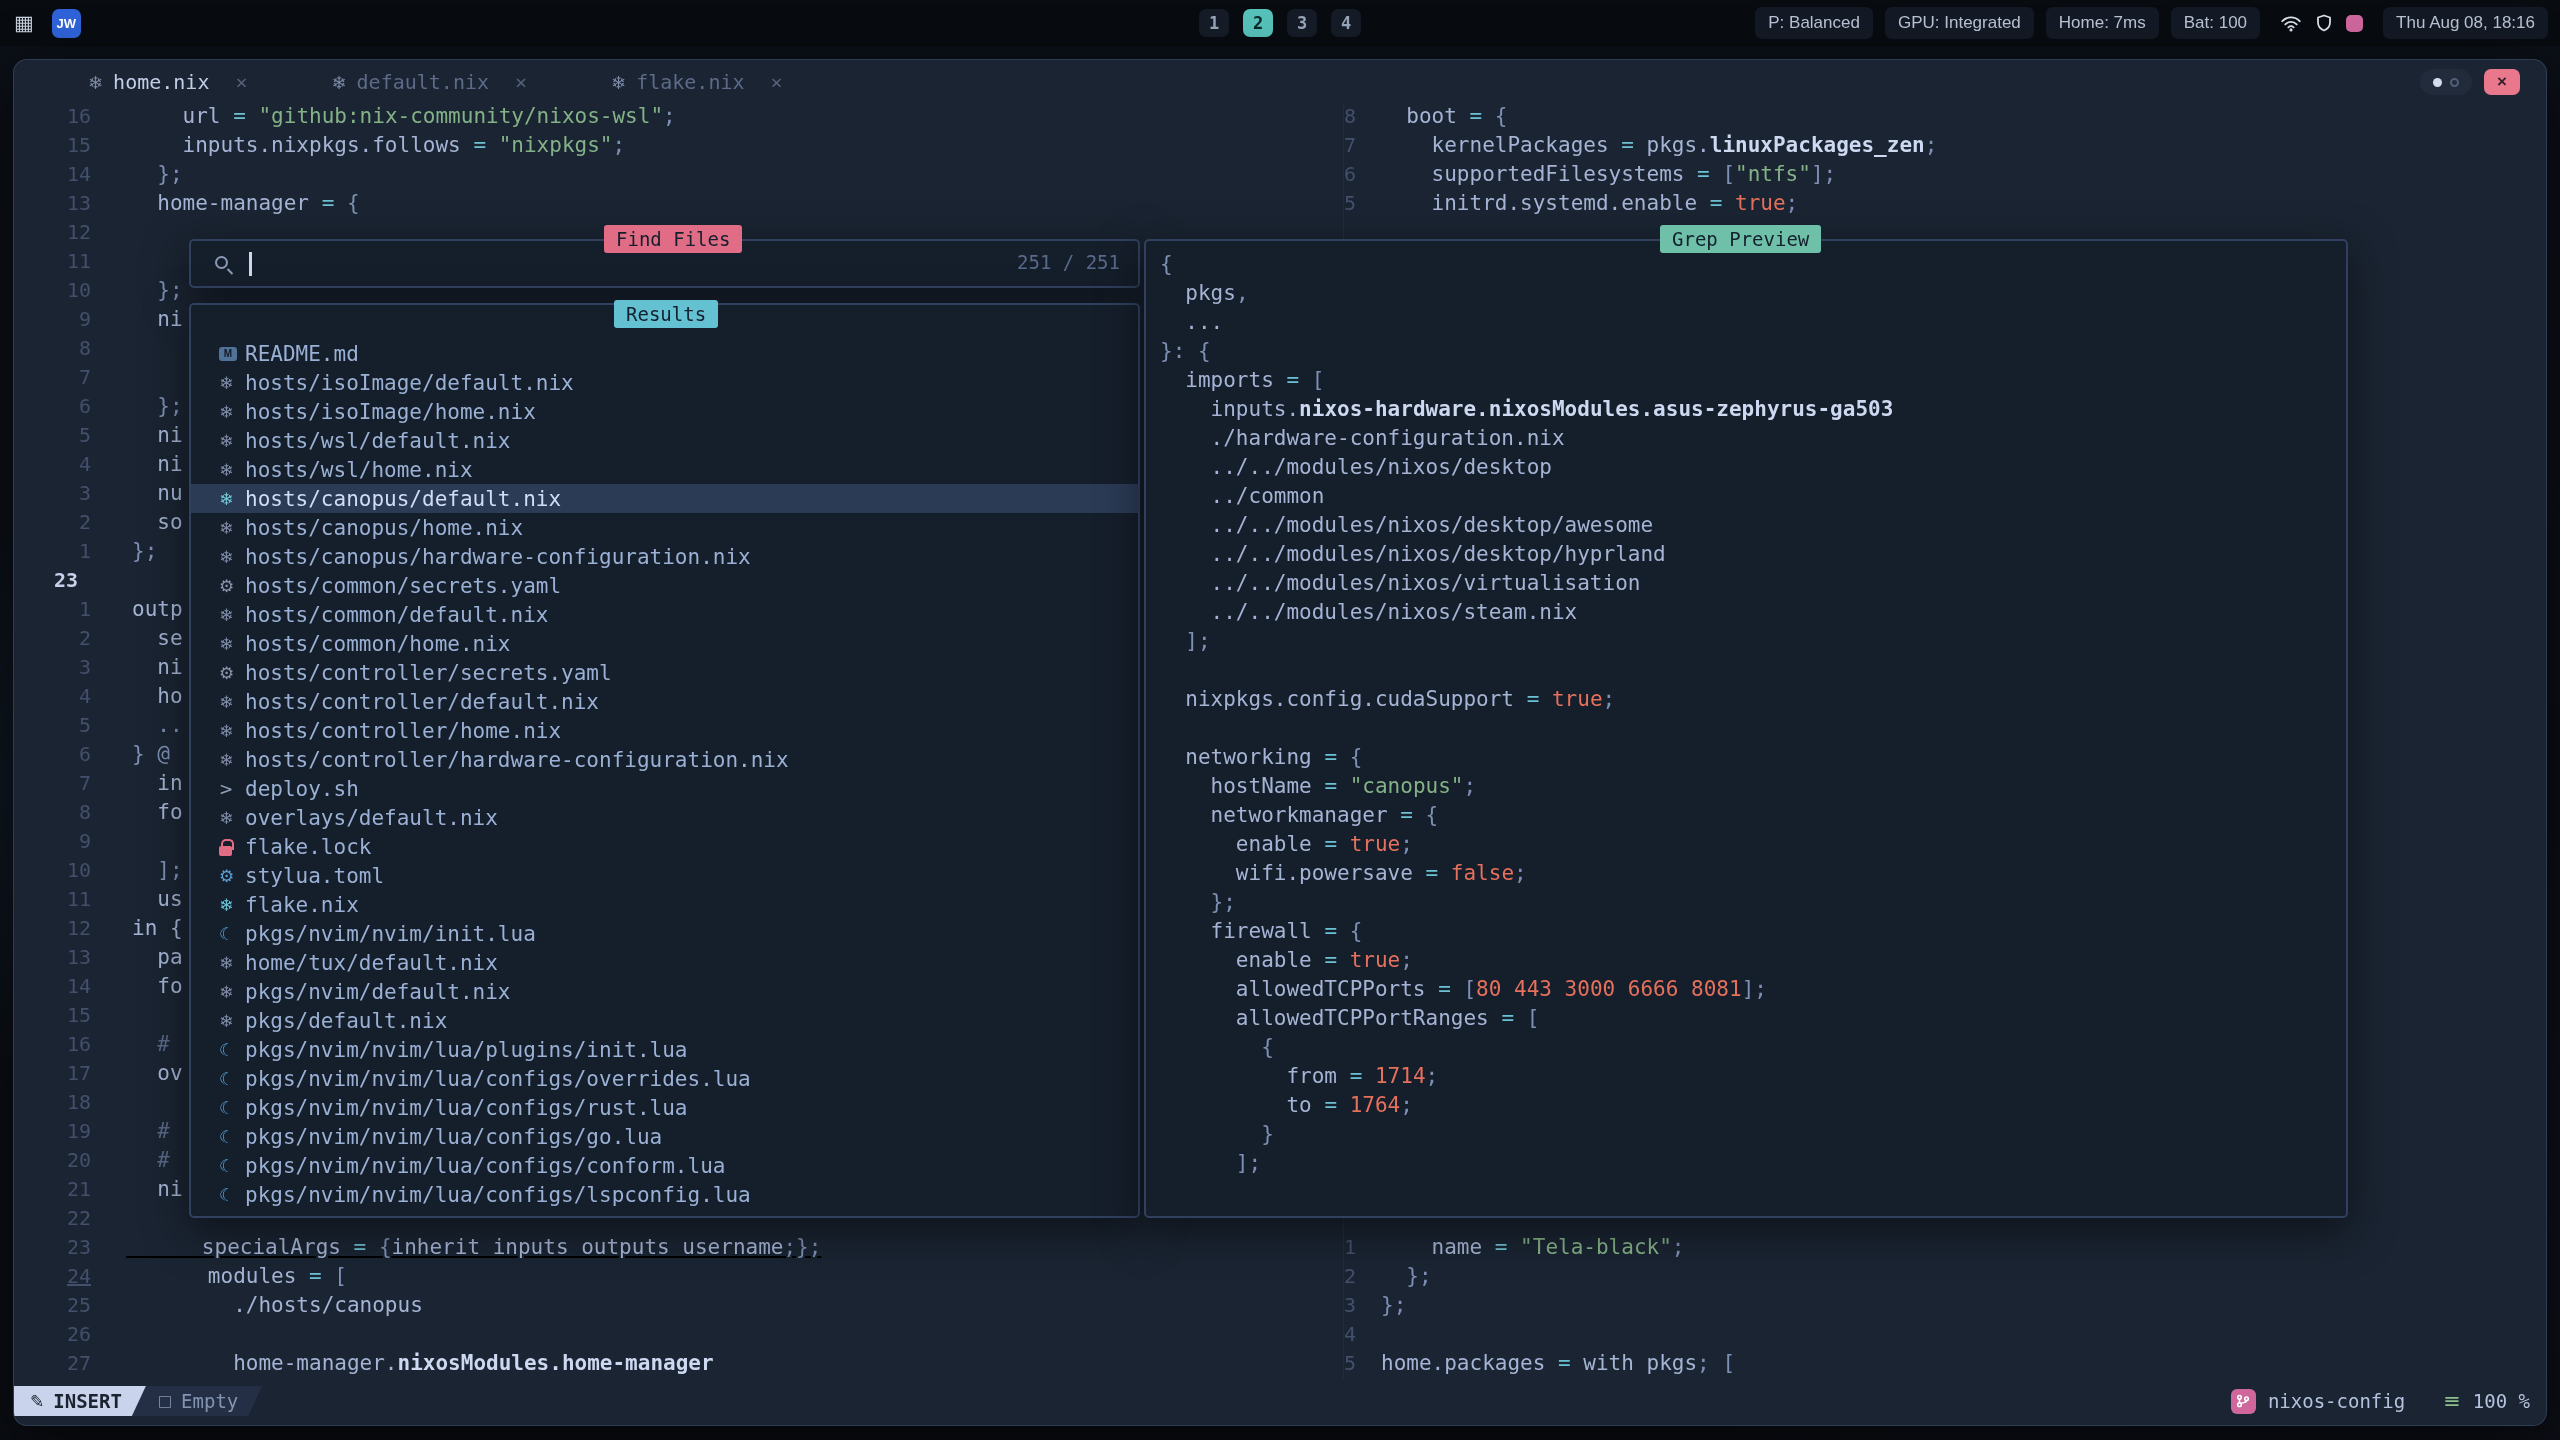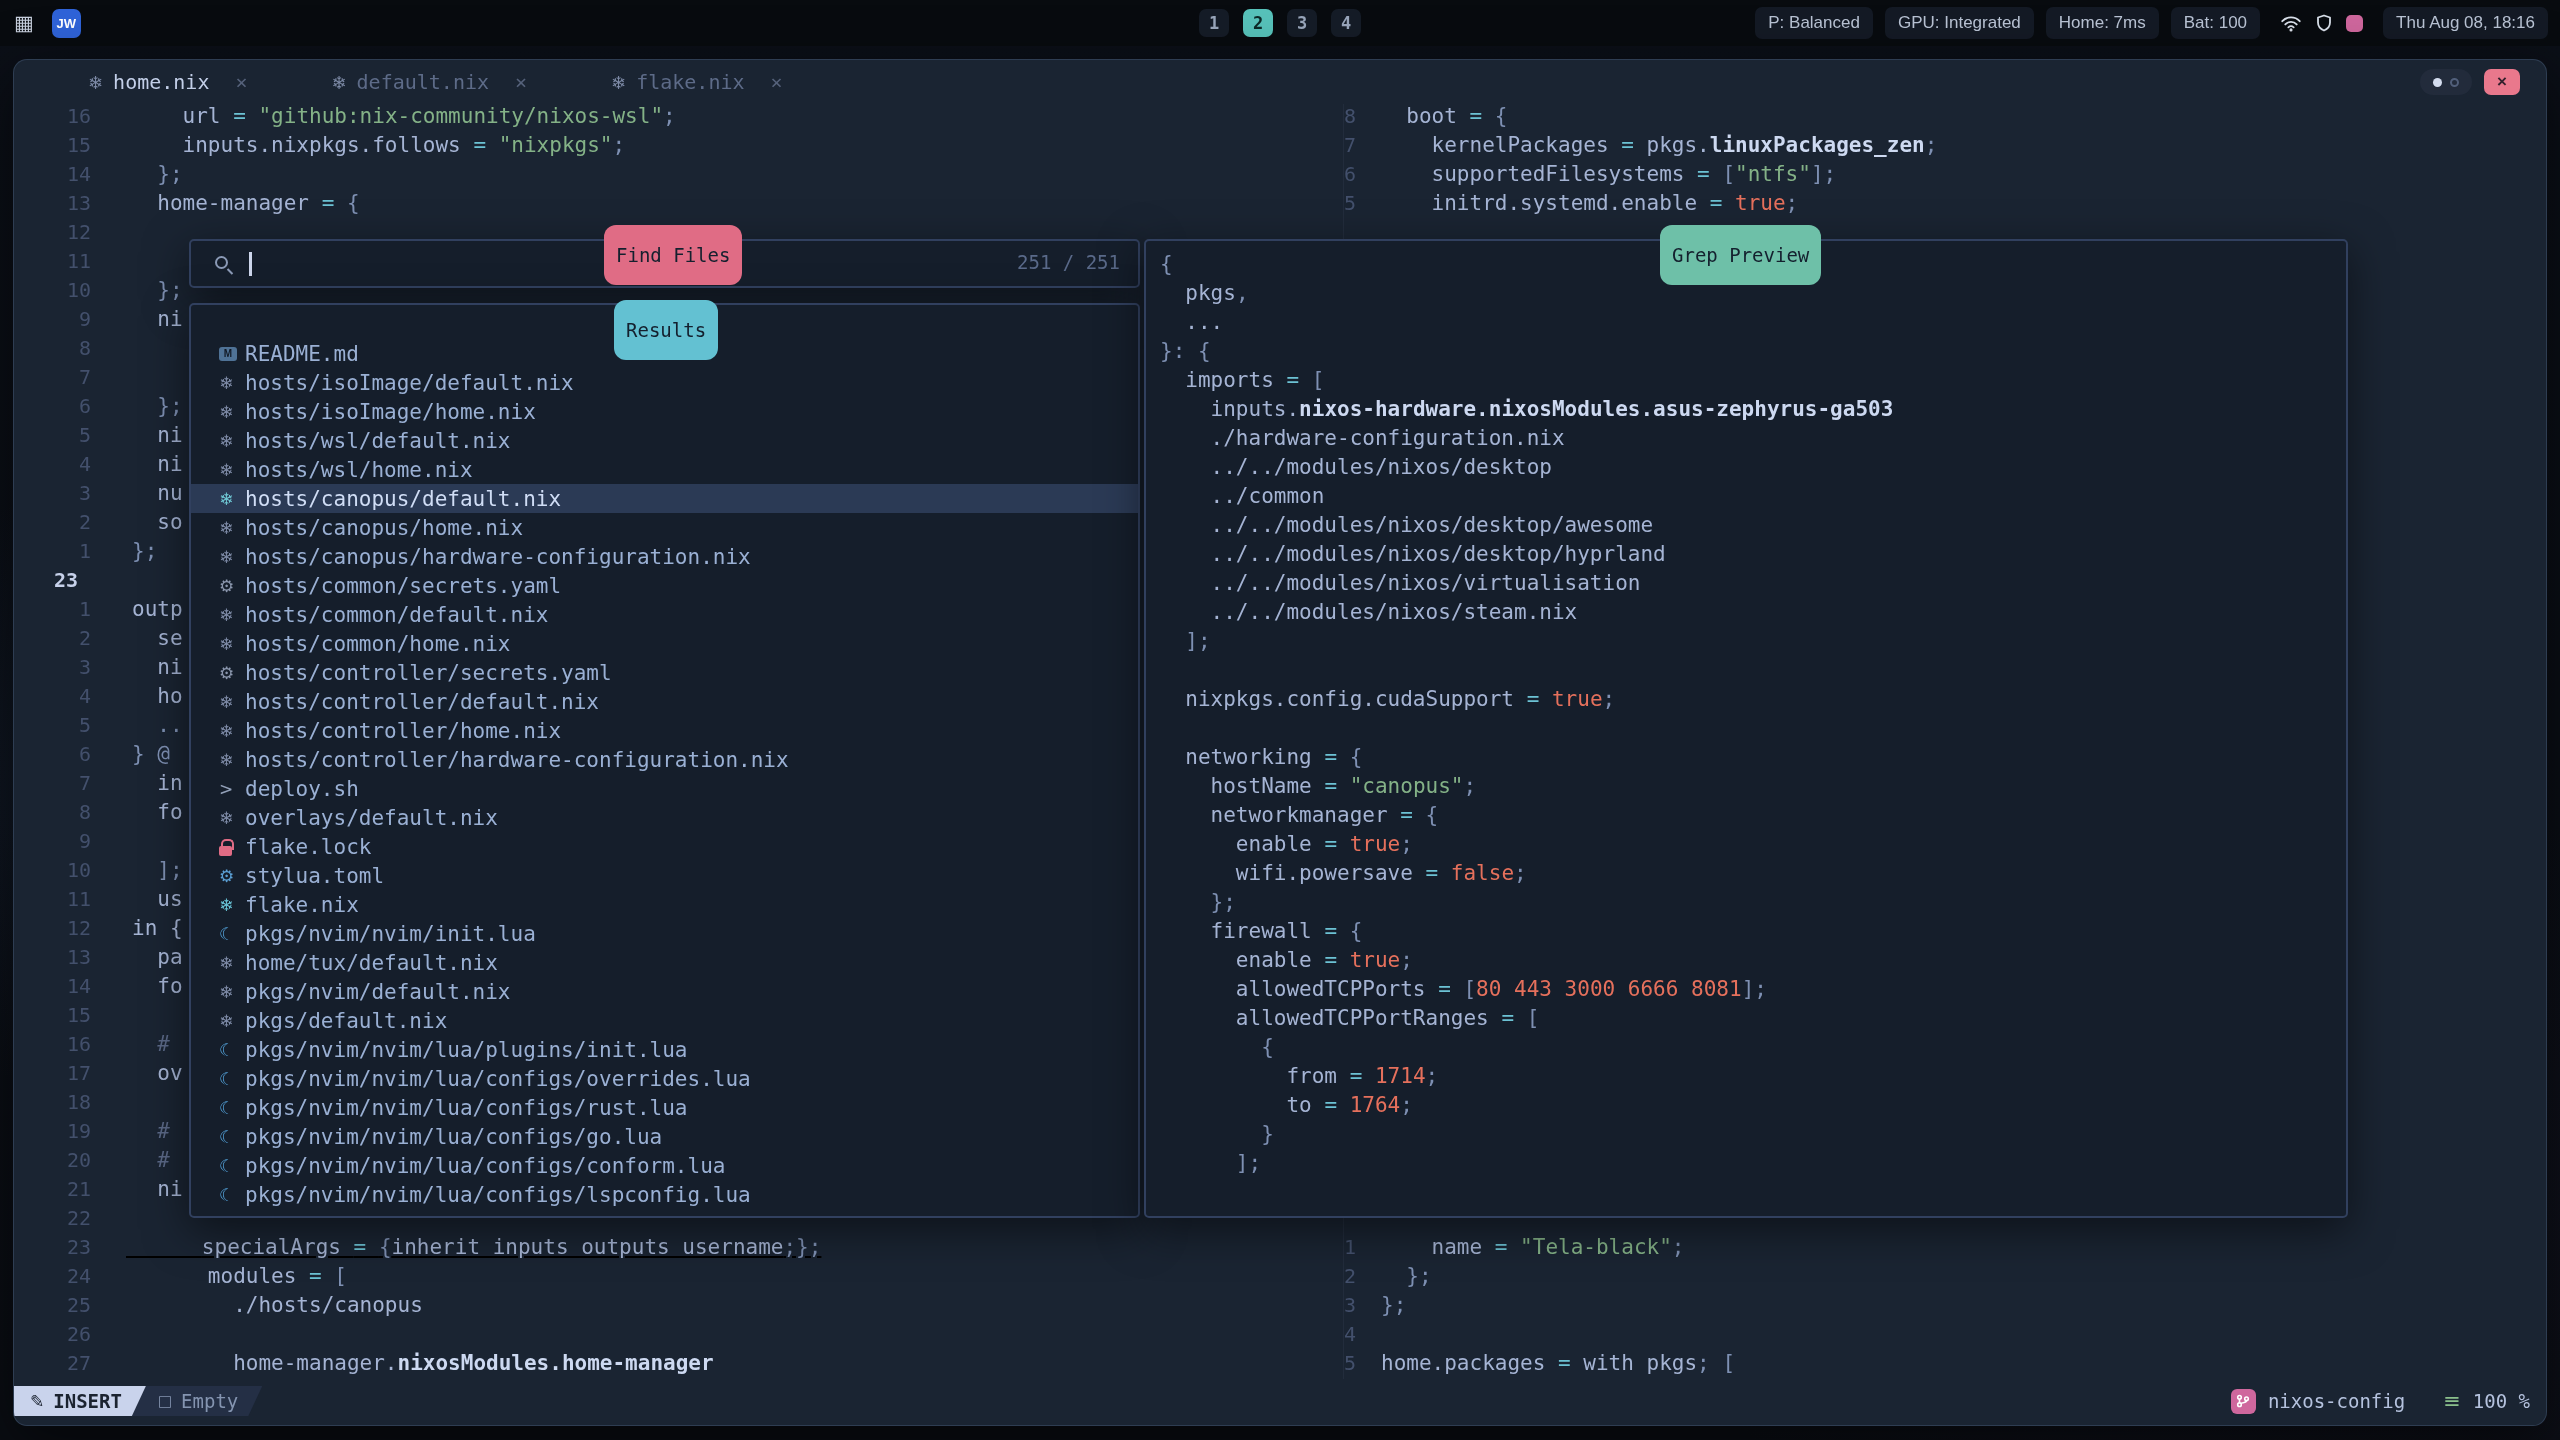--- a/index.html
+++ b/index.html
@@ -55,21 +55,21 @@
   .lnum{position:absolute;top:0;text-align:right;color:var(--gutter);font-size:20px}
   .lnum.cur{text-align:left;color:#c7d1ea;font-weight:700}
   .codeseg{position:absolute;top:0;white-space:pre}
   .vsep{position:absolute;top:44px;bottom:46px;left:1329px;width:1px;background:rgba(140,160,200,.07);z-index:0}
   
   .n{color:var(--fg)} .d{color:var(--fg-dim)} .o{color:var(--cyan)} .s{color:var(--green)}
   .r{color:var(--coral)} .b{color:var(--bright);font-weight:700} .c{color:#5a6886;font-style:italic}
   
   .float{position:absolute;background:var(--bg-float);border:2px solid var(--border-float);
          border-radius:5px;box-shadow:0 12px 44px rgba(0,0,0,.5);z-index:10}
-  .fbadge{position:absolute;font:19px "DejaVu Sans Mono",monospace;padding:19px 12px;border-radius:12px;
+  .fbadge{position:absolute;font:19px "DejaVu Sans Mono",monospace;padding:3px 12px;border-radius:3px;
           color:#14202e;z-index:12;white-space:nowrap}
   .badge-find{background:var(--pink)}
   .badge-results{background:#63c1d2}
   .badge-grep{background:var(--teal)}
   .prompt{left:175px;top:179px;width:951px;height:49px}
   .mag{position:absolute;left:24px;top:15px;width:13px;height:13px;border:2px solid #8b9ab6;border-radius:50%}
   .mag::after{content:"";position:absolute;width:2px;height:7px;background:#8b9ab6;transform:rotate(-45deg);left:12px;top:10px}
   .caret{position:absolute;left:58px;top:11px;width:2.5px;height:24px;background:#cdd6ec}
   .counter{position:absolute;right:18px;top:10px;font:19px "DejaVu Sans Mono",monospace;color:#5a6a8a}
   .results{left:175px;top:243px;width:951px;height:915px;overflow:hidden}
@@ -204,21 +204,21 @@
       <div class="cl" style="top: 912px;"><span class="lnum" style="left: 40px; width: 37px;">14</span><span class="codeseg" style="left: 118px;">  <span class="n">fo</span></span></div>
       <div class="cl" style="top: 941px;"><span class="lnum" style="left: 40px; width: 37px;">15</span><span class="codeseg" style="left: 118px;"></span></div>
       <div class="cl" style="top: 970px;"><span class="lnum" style="left: 40px; width: 37px;">16</span><span class="codeseg" style="left: 118px;">  <span class="c">#</span></span></div>
       <div class="cl" style="top: 999px;"><span class="lnum" style="left: 40px; width: 37px;">17</span><span class="codeseg" style="left: 118px;">  <span class="n">ov</span></span></div>
       <div class="cl" style="top: 1028px;"><span class="lnum" style="left: 40px; width: 37px;">18</span><span class="codeseg" style="left: 118px;"></span></div>
       <div class="cl" style="top: 1057px;"><span class="lnum" style="left: 40px; width: 37px;">19</span><span class="codeseg" style="left: 118px;">  <span class="c">#</span></span></div>
       <div class="cl" style="top: 1086px;"><span class="lnum" style="left: 40px; width: 37px;">20</span><span class="codeseg" style="left: 118px;">  <span class="c">#</span></span></div>
       <div class="cl" style="top: 1115px;"><span class="lnum" style="left: 40px; width: 37px;">21</span><span class="codeseg" style="left: 118px;">  <span class="n">ni</span></span></div>
       <div class="cl" style="top: 1144px;"><span class="lnum" style="left: 40px; width: 37px;">22</span><span class="codeseg" style="left: 118px;"></span></div>
       <div class="cl" style="top: 1173px;"><span class="lnum" style="left: 40px; width: 37px;">23</span><span class="codeseg" style="left: 112px; text-decoration: underline;">      <span class="n">specialArgs </span><span class="o">= </span><span class="d">{</span><span class="n">inherit inputs outputs username</span><span class="d">;};</span></span></div>
-      <div class="cl" style="top: 1202px;"><span class="lnum" style="left: 40px; width: 37px;">24</span><span class="codeseg" style="left: 118px;">      <span class="n">modules </span><span class="o">= </span><span class="d">[</span></span></div>
+      <div class="cl" style="top: 1202px;"><span class="lnum" style="left: 40px; width: 37px; text-decoration: underline;">24</span><span class="codeseg" style="left: 118px;">      <span class="n">modules </span><span class="o">= </span><span class="d">[</span></span></div>
       <div class="cl" style="top: 1231px;"><span class="lnum" style="left: 40px; width: 37px;">25</span><span class="codeseg" style="left: 118px;">        <span class="n">./hosts/canopus</span></span></div>
       <div class="cl" style="top: 1260px;"><span class="lnum" style="left: 40px; width: 37px;">26</span><span class="codeseg" style="left: 118px;"></span></div>
       <div class="cl" style="top: 1289px;"><span class="lnum" style="left: 40px; width: 37px;">27</span><span class="codeseg" style="left: 118px;">        <span class="n">home-manager.</span><span class="b">nixosModules.home-manager</span></span></div>
       <div class="cl" style="top: 42px;"><span class="lnum" style="left: 1305px; width: 37px;">8</span><span class="codeseg" style="left: 1367px;">  <span class="n">boot </span><span class="o">= </span><span class="d">{</span></span></div>
       <div class="cl" style="top: 71px;"><span class="lnum" style="left: 1305px; width: 37px;">7</span><span class="codeseg" style="left: 1367px;">    <span class="n">kernelPackages </span><span class="o">= </span><span class="n">pkgs.</span><span class="b">linuxPackages_zen</span><span class="d">;</span></span></div>
       <div class="cl" style="top: 100px;"><span class="lnum" style="left: 1305px; width: 37px;">6</span><span class="codeseg" style="left: 1367px;">    <span class="n">supportedFilesystems </span><span class="o">= </span><span class="d">[</span><span class="s">"ntfs"</span><span class="d">];</span></span></div>
       <div class="cl" style="top: 129px;"><span class="lnum" style="left: 1305px; width: 37px;">5</span><span class="codeseg" style="left: 1367px;">    <span class="n">initrd.systemd.enable </span><span class="o">= </span><span class="r">true</span><span class="d">;</span></span></div>
       <div class="cl" style="top: 1173px;"><span class="lnum" style="left: 1305px; width: 37px;">1</span><span class="codeseg" style="left: 1367px;">    <span class="n">name </span><span class="o">= </span><span class="s">"Tela-black"</span><span class="d">;</span></span></div>
       <div class="cl" style="top: 1202px;"><span class="lnum" style="left: 1305px; width: 37px;">2</span><span class="codeseg" style="left: 1367px;">  <span class="d">};</span></span></div>
       <div class="cl" style="top: 1231px;"><span class="lnum" style="left: 1305px; width: 37px;">3</span><span class="codeseg" style="left: 1367px;"><span class="d">};</span></span></div>

